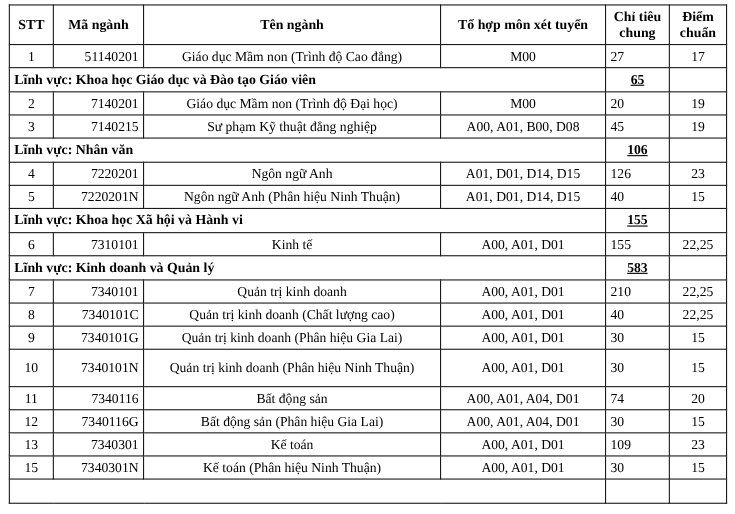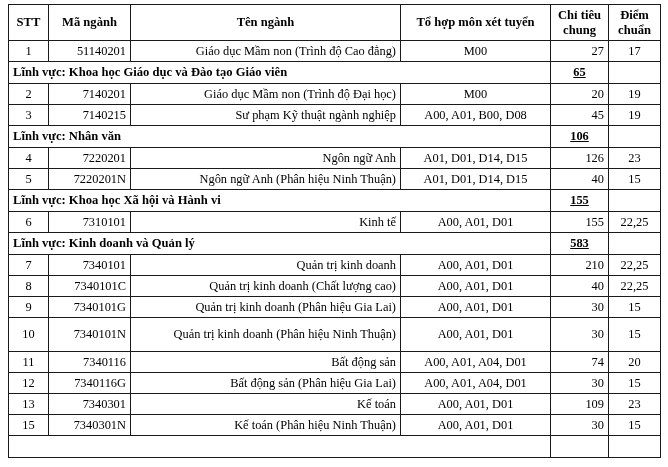--- a/index.html
+++ b/index.html
@@ -50,23 +50,23 @@
     font-size: 12.6px;
     line-height: 1.16;
     padding: 3px 2px;
     height: 34px;
   }
   tr.data-row > td { height: 21px; }
   tr.data-row.tall > td { height: 34px; }
 
   td.cell-stt   { text-align: center; }
   td.cell-code  { text-align: right; padding-right: 6px; }
-  td.cell-name  { text-align: right; padding-left: 5px; }
+  td.cell-name  { text-align: center; padding-left: 5px; }
   td.cell-combo { text-align: center; }
-  td.cell-quota { text-align: right; }
+  td.cell-quota { text-align: left; }
   td.cell-score { text-align: center; }
 
   tr.group-row > td { height: 22px; }
   td.cell-group {
     font-weight: bold;
     text-align: left;
     padding-left: 6px;
     font-size: 12.6px;
     margin-left: 43px;
   }
@@ -118,21 +118,21 @@
           <td class="cell-stt">2</td>
           <td class="cell-code">7140201</td>
           <td class="cell-name">Giáo dục Mầm non (Trình độ Đại học)</td>
           <td class="cell-combo">M00</td>
           <td class="cell-quota">20</td>
           <td class="cell-score">19</td>
         </tr>
         <tr class="data-row">
           <td class="cell-stt">3</td>
           <td class="cell-code">7140215</td>
-          <td class="cell-name">Sư phạm Kỹ thuật ngành nghiệp</td>
+          <td class="cell-name">Sư phạm Kỹ thuật đẳng nghiệp</td>
           <td class="cell-combo">A00, A01, B00, D08</td>
           <td class="cell-quota">45</td>
           <td class="cell-score">19</td>
         </tr>
         <tr class="group-row">
           <td class="cell-group" colspan="4">Lĩnh vực: Nhân văn</td>
           <td class="cell-group-quota">106</td>
           <td class="cell-group-score"></td>
         </tr>
         <tr class="data-row">

